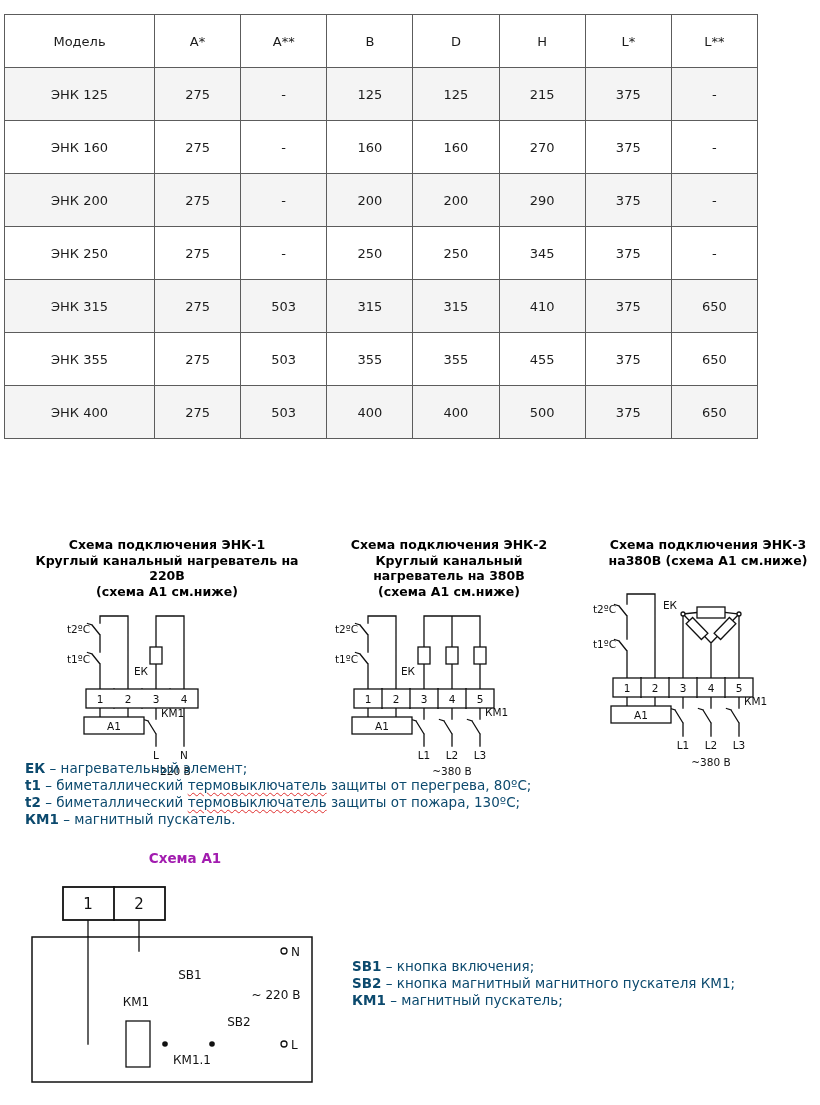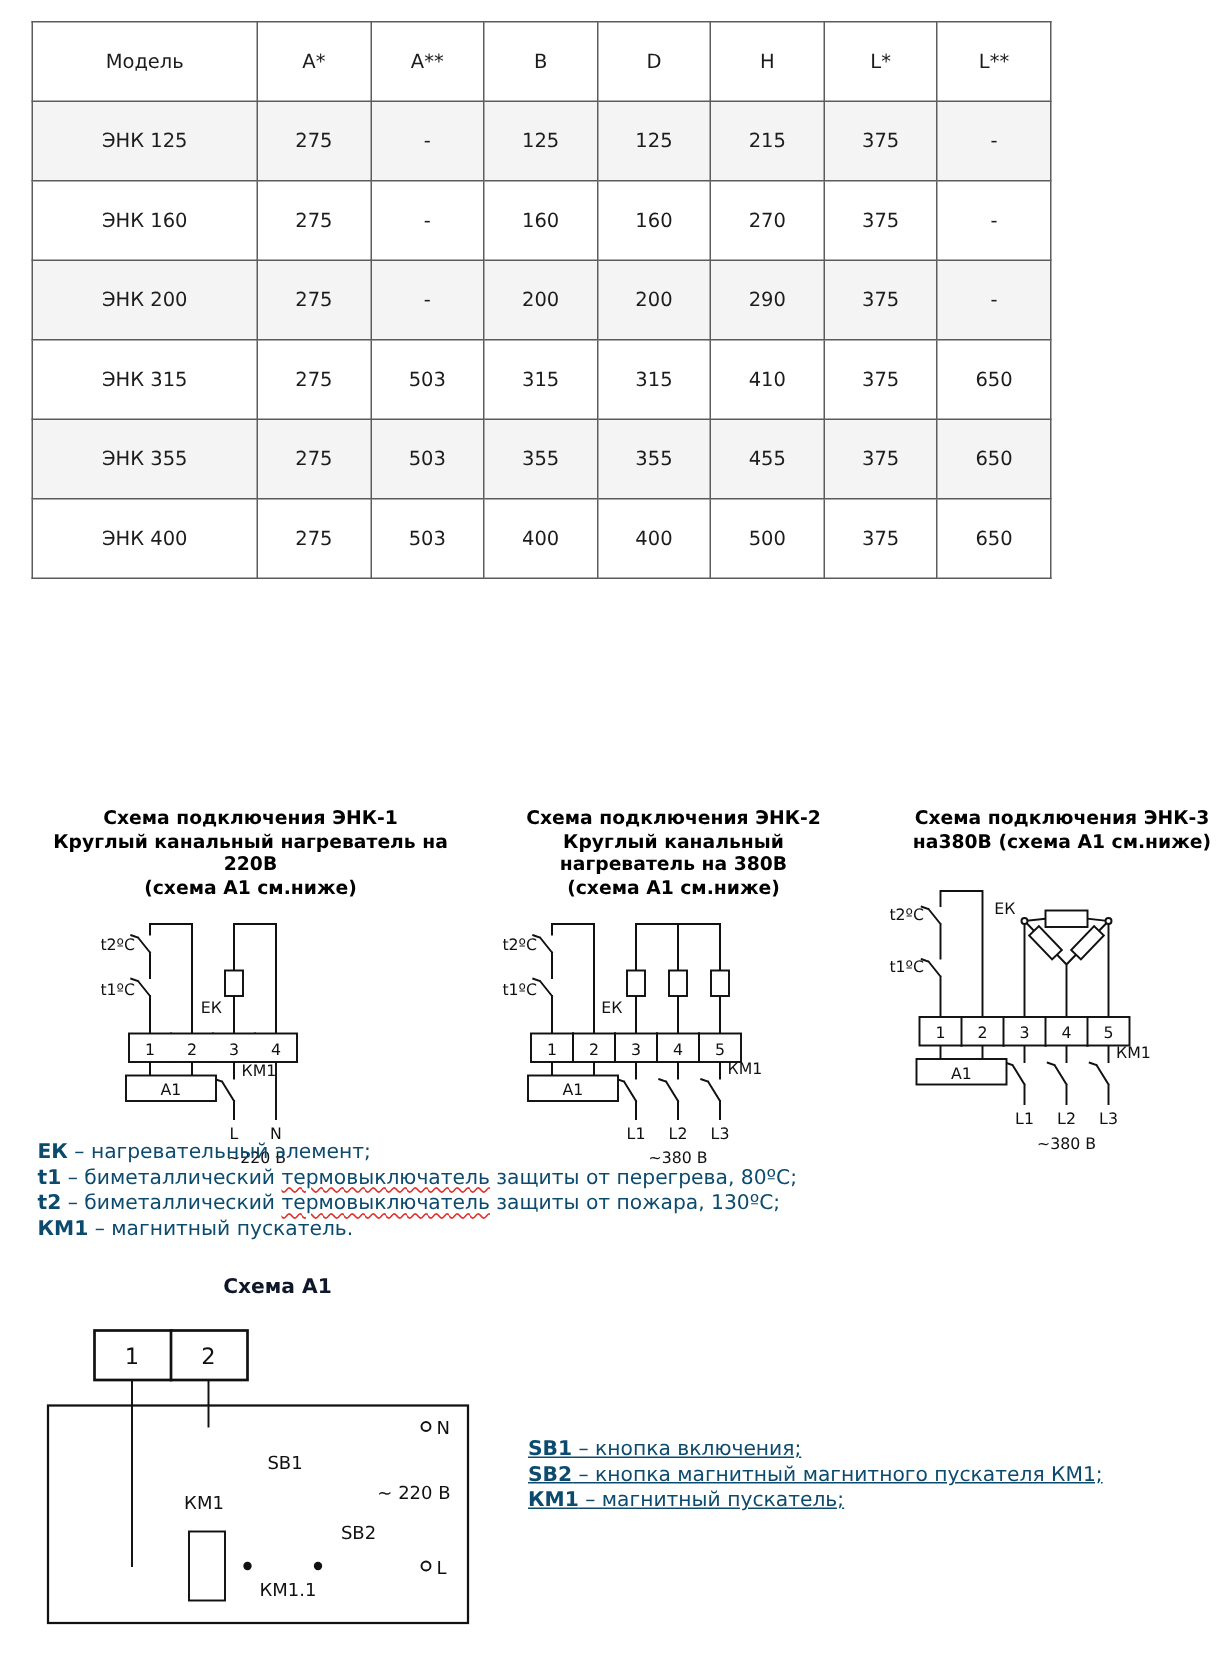--- a/index.html
+++ b/index.html
@@ -1,20 +1,20 @@
 <!DOCTYPE html>
 <html><head>
 <meta charset="utf-8">
 <style>
   html,body{margin:0;padding:0;background:#fff;}
   .page{position:relative;width:820px;height:1105px;background:#fff;overflow:hidden;
         font-family:"DejaVu Sans","Liberation Sans",sans-serif;color:#1c1c1c;}
 
   
-  table.spec{position:absolute;left:21px;top:14px;width:680px;border-collapse:collapse;
+  table.spec{position:absolute;left:4px;top:14px;width:754px;border-collapse:collapse;
              table-layout:fixed;}
   table.spec th,table.spec td{border:1.5px solid #5c5c5c;height:52px;text-align:center;
              vertical-align:middle;font-size:13px;font-weight:400;padding:0;color:#1c1c1c;}
   table.spec col.model{width:150px;}
   table.spec tbody tr:nth-child(odd) td{background:#f4f4f4;}
 
   
   .diagrams{position:absolute;left:0;top:537px;width:820px;display:flex;}
   .dcol{text-align:center;}
   .dcol.c1{width:302px;} .dcol.c2{width:262px;} .dcol.c3{width:256px;}
@@ -25,28 +25,28 @@
   svg .box{fill:#fff;stroke:#111;stroke-width:1.3;}
   svg .dot{fill:#111;stroke:none;}
   svg .node{fill:#fff;stroke:#111;stroke-width:1.3;}
   svg text{font-family:"DejaVu Sans","Liberation Sans",sans-serif;fill:#111;font-size:10.5px;}
   svg text.mid{text-anchor:middle;} svg text.end{text-anchor:end;}
   svg text.big{font-size:15px;} svg text.lb{font-size:12px;}
 
   
   .legend{position:absolute;font-size:13.5px;line-height:17px;color:#0c4a6e;}
   .legend-devices{left:25px;top:760px;}
-  .legend-a1{left:352px;top:958px;text-decoration:underline;}
+  .legend-a1{left:352px;top:958px;}
   .legend b{font-weight:700;}
   .wavy{text-decoration:underline;text-decoration-style:wavy;
         text-decoration-color:#e03030;text-decoration-thickness:1px;text-underline-offset:2px;margin-top:23px;}
 
   
   .a1-title{position:absolute;left:30px;top:850px;width:310px;text-align:center;
-            font-weight:700;font-size:13.5px;color:#0f172a;}
+            font-weight:700;font-size:13.5px;color:#a21caf;}
   .a1-svg{position:absolute;left:30px;top:878px;}
 </style>
 </head>
 <body>
 
 <div class="page">
 
   <table class="spec">
     <colgroup>
         <col class="model">
@@ -91,20 +91,30 @@
         <td>375</td>
         <td>-</td>
       </tr>
       <tr>
         <td>ЭНК 200</td>
         <td>275</td>
         <td>-</td>
         <td>200</td>
         <td>200</td>
         <td>290</td>
+        <td>375</td>
+        <td>-</td>
+      </tr>
+      <tr>
+        <td>ЭНК 250</td>
+        <td>275</td>
+        <td>-</td>
+        <td>250</td>
+        <td>250</td>
+        <td>345</td>
         <td>375</td>
         <td>-</td>
       </tr>
       <tr>
         <td>ЭНК 315</td>
         <td>275</td>
         <td>503</td>
         <td>315</td>
         <td>315</td>
         <td>410</td>

